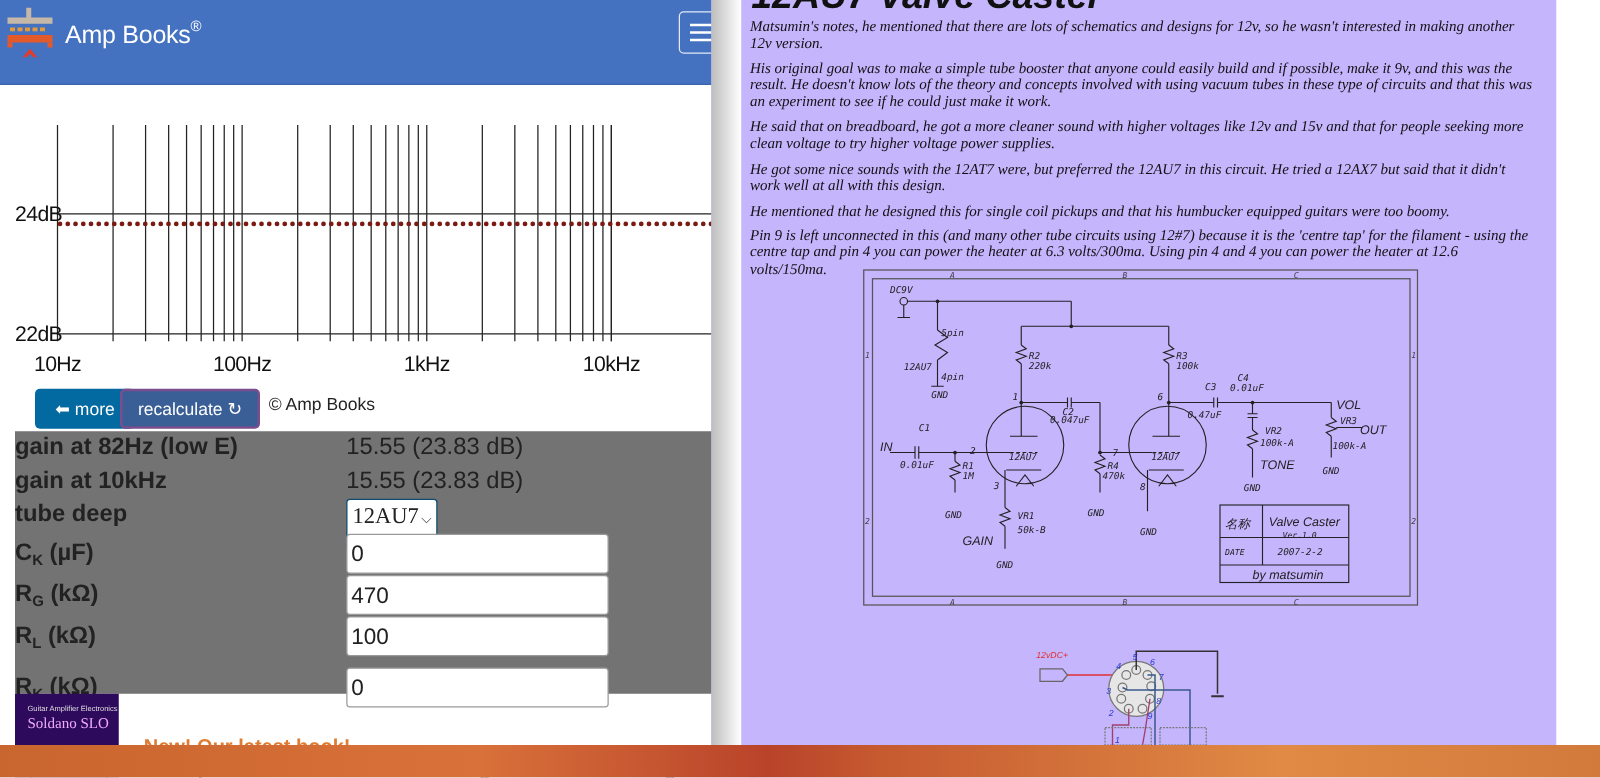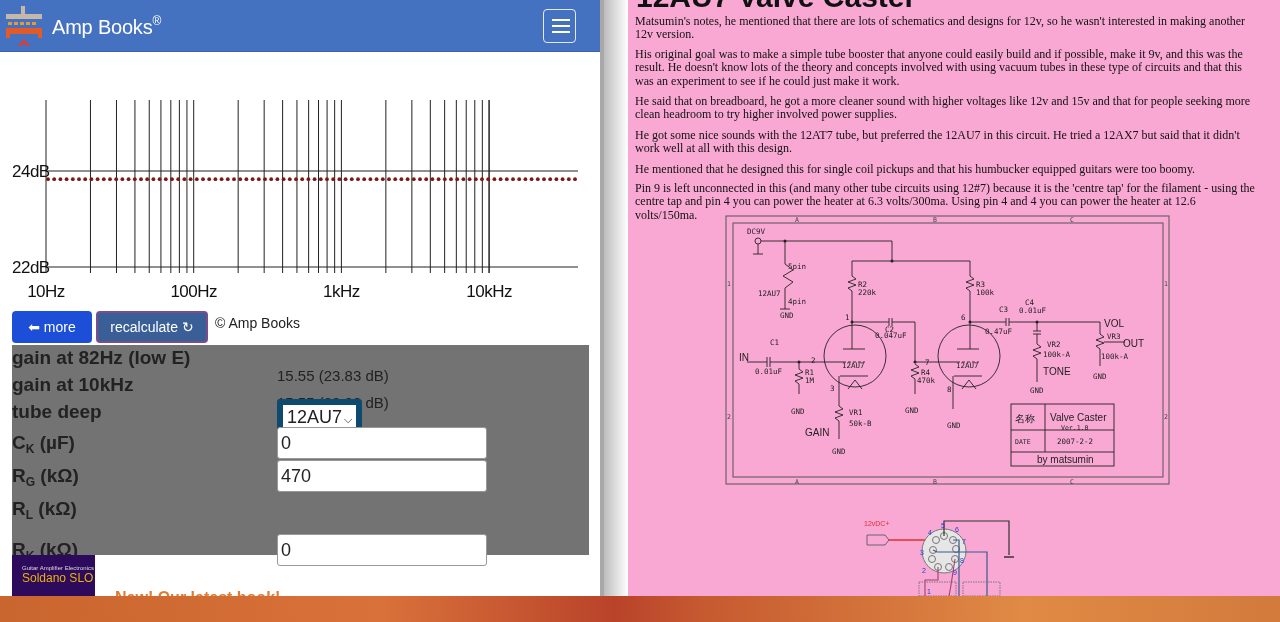--- a/index.html
+++ b/index.html
@@ -6,53 +6,53 @@
   html, body { width: 1280px; height: 622px; overflow: hidden; background: #fff; }
   body { position: relative; font-family: "Liberation Sans", sans-serif; }
 
   
   .desktop { position: absolute; left: 0; top: 596px; width: 1280px; height: 26px;
     background: linear-gradient(90deg, #c9652e 0%, #d9713a 30%, #b9432a 48%, #c65a30 55%, #e08a45 80%, #d27a3c 100%); }
 
   
   .left { position: absolute; left: 0; top: 0; width: 604px; height: 622px; background: #fff; overflow: hidden; }
   .left-scroll-edge { position: absolute; right: 0; top: 0; width: 4px; height: 622px; background: #a8a8a8; }
-  .navbar { position: absolute; left: 0; top: 0; width: 604px; height: 52px; background: #4472c0; border-bottom: 1px solid #3a64ad; }
+  .navbar { position: absolute; left: 0; top: 0; width: 604px; height: 68px; background: #4472c0; border-bottom: 1px solid #3a64ad; }
   .logo { position: absolute; left: 4px; top: 6px; width: 40px; height: 40px; }
   .brand { position: absolute; left: 52px; top: 14px; color: #fff; font-size: 20px; letter-spacing: -0.2px; }
   .brand sup { font-size: 12px; vertical-align: 9px; }
   .hamburger { position: absolute; left: 543px; top: 9px; width: 33px; height: 34px; border: 1.5px solid rgba(255,255,255,0.85); border-radius: 4px; }
   .hamburger span { position: absolute; left: 8px; width: 18px; height: 2px; background: #fff; }
 
   .chart { position: absolute; left: 0; top: 52px; width: 604px; height: 250px; }
   .chart svg { position: absolute; left: 0; top: 0; }
 
   .btnrow { position: absolute; left: 12px; top: 311px; height: 32px; }
-  .btn-more { position: absolute; left: 0; top: 0; width: 80px; height: 32px; background: #1d4ed8; color: #fff; border-radius: 4px; font-size: 14px; line-height: 32px; text-align: center; }
+  .btn-more { position: absolute; left: 16px; top: 0; width: 80px; height: 32px; background: #0369a1; color: #fff; border-radius: 4px; font-size: 14px; line-height: 32px; text-align: center; }
   .btn-recalc { position: absolute; left: 84px; top: 0; width: 112px; height: 32px; background: #3a5f97; color: #fff; border-radius: 4px; border: 2px solid #7a4d8e; font-size: 14px; line-height: 28px; text-align: center; }
   .copyright { position: absolute; left: 203px; top: 4px; font-size: 14px; color: #222; white-space: nowrap; }
 
   .params { position: absolute; left: 12px; top: 345px; width: 577px; height: 210px; background: #737373; }
   .prow { position: absolute; left: 0; width: 577px; height: 27px; }
   .plabel { position: absolute; left: 0; top: 2px; font-size: 19px; font-weight: bold; color: #222; white-space: nowrap; }
   .plabel sub { font-size: 12px; vertical-align: -4px; }
-  .pval { position: absolute; left: 265px; top: 2px; font-size: 15px; color: #222; white-space: nowrap; margin-top: 20px; }
-  .pselect { position: absolute; left: 265px; top: 0; height: 42px; padding: 0 4px; background: #fff; border: 6px solid #0c4a6e; border-radius: 3px; font-size: 18px; line-height: 24px; color: #222; }
+  .pval { position: absolute; left: 265px; top: 2px; font-size: 19px; color: #222; white-space: nowrap; }
+  .pselect { position: absolute; left: 265px; top: 0; height: 42px; padding: 0 4px; background: #fff; border: 1px solid #0c4a6e; border-radius: 3px; font-size: 18px; line-height: 24px; color: #222; font-family: Liberation Serif, serif; }
   .pselect .chev { font-size: 11px; margin-left: 2px; color: #555; }
   .pinput { position: absolute; left: 265px; top: 0; width: 210px; height: 32px; background: #fff; border: 1px solid #999; border-radius: 3px; font-size: 18px; line-height: 30px; padding-left: 3px; color: #222; }
 
   .book { position: absolute; left: 12px; top: 555px; width: 83px; height: 67px; background: #2d0a5c; }
   .book .t1 { position: absolute; left: 10px; top: 10px; font-size: 6px; color: #ddd; white-space: nowrap; }
-  .book .t2 { position: absolute; left: 10px; top: 16px; font-size: 12px; color: #eab308; white-space: nowrap; }
+  .book .t2 { position: absolute; left: 10px; top: 16px; font-size: 12px; color: #f0abfc; white-space: nowrap; font-family: Liberation Serif, serif; }
   .book .amp { position: absolute; left: 12px; top: 58px; width: 62px; height: 12px; background: #ccc; border: 1px solid #777; }
   .promo-head { position: absolute; left: 115px; top: 589px; font-size: 16px; font-weight: bold; color: #e07b32; white-space: nowrap; }
   .promo-text { position: absolute; left: 115px; top: 607px; font-size: 16px; font-weight: bold; color: #111; white-space: nowrap; }
 
   
-  .right { position: absolute; left: 604px; top: 0; width: 676px; height: 596px; background: #f9a8d4; overflow: hidden; }
+  .right { position: absolute; left: 569px; top: 0; width: 676px; height: 596px; background: #c4b5fd; overflow: hidden; font-style: italic; }
   .right-shadow { position: absolute; left: 0; top: 0; width: 24px; height: 596px; background: linear-gradient(90deg, #bdbdbd, #ffffff); }
   .article-title { position: absolute; left: 32px; top: -20px; font-size: 30px; font-weight: bold; color: #111; white-space: nowrap; }
   .article p { position: absolute; left: 31px; width: 626px; font-family: "Liberation Serif", serif; font-size: 12px; line-height: 13.4px; color: #111; }
 
   .schem { position: absolute; left: 121px; top: 214px; width: 445px; height: 272px; }
   .url { position: absolute; left: 196px; top: 488px; font-family: "Liberation Serif", serif; font-size: 12px; color: #111; white-space: nowrap; }
   .pinout { position: absolute; left: 255px; top: 515px; width: 180px; height: 81px; }
 </style>
 </head>
 <body>
@@ -230,20 +230,21 @@
     <div class="prow" style="top:82px;height:33px">
       <div class="plabel" style="top:5px"><span>C</span><sub>K</sub><span> (µF)</span></div>
       <div class="pinput">0</div>
     </div>
     <div class="prow" style="top:115px;height:33px">
       <div class="plabel" style="top:5px"><span>R</span><sub>G</sub><span> (kΩ)</span></div>
       <div class="pinput">470</div>
     </div>
     <div class="prow" style="top:148px;height:33px">
       <div class="plabel" style="top:5px"><span>R</span><sub>L</sub><span> (kΩ)</span></div>
+      <div class="pinput">100</div>
     </div>
     <div class="prow" style="top:189px;height:33px">
       <div class="plabel" style="top:5px"><span>R</span><sub>K</sub><span> (kΩ)</span></div>
       <div class="pinput">0</div>
     </div>
   </div>
 
   <div class="book">
     <div class="t1">Guitar Amplifier Electronics</div>
     <div class="t2">Soldano SLO</div>
@@ -254,22 +255,22 @@
 
   <div class="left-scroll-edge"></div>
 </div>
 
 <div class="right">
   <div class="right-shadow"></div>
   <div class="article-title">12AU7 Valve Caster</div>
   <div class="article">
     <p style="top:15px">Matsumin's notes, he mentioned that there are lots of schematics and designs for 12v, so he wasn't interested in making another 12v version.</p>
     <p style="top:48px">His original goal was to make a simple tube booster that anyone could easily build and if possible, make it 9v, and this was the result. He doesn't know lots of the theory and concepts involved with using vacuum tubes in these type of circuits and that this was an experiment to see if he could just make it work.</p>
-    <p style="top:95px">He said that on breadboard, he got a more cleaner sound with higher voltages like 12v and 15v and that for people seeking more clean headroom to try higher involved power supplies.</p>
-    <p style="top:129px">He got some nice sounds with the 12AT7 tube, but preferred the 12AU7 in this circuit. He tried a 12AX7 but said that it didn't work well at all with this design.</p>
+    <p style="top:95px">He said that on breadboard, he got a more cleaner sound with higher voltages like 12v and 15v and that for people seeking more clean voltage to try higher voltage power supplies.</p>
+    <p style="top:129px">He got some nice sounds with the 12AT7 were, but preferred the 12AU7 in this circuit. He tried a 12AX7 but said that it didn't work well at all with this design.</p>
     <p style="top:163px">He mentioned that he designed this for single coil pickups and that his humbucker equipped guitars were too boomy.</p>
     <p style="top:182px">Pin 9 is left unconnected in this (and many other tube circuits using 12#7) because it is the 'centre tap' for the filament - using the centre tap and pin 4 you can power the heater at 6.3 volts/300ma. Using pin 4 and 4 you can power the heater at 12.6 volts/150ma.</p>
   </div>
 
   <svg class="schem" viewBox="0 0 445 272" font-family="DejaVu Sans Mono, monospace" font-size="7.5">
     <g fill="none" stroke="#555" stroke-width="1">
       <rect x="1" y="2" width="443" height="268"></rect>
       <rect x="8" y="9" width="430" height="254"></rect>
     </g>
     <g fill="#444" font-size="6.5">

